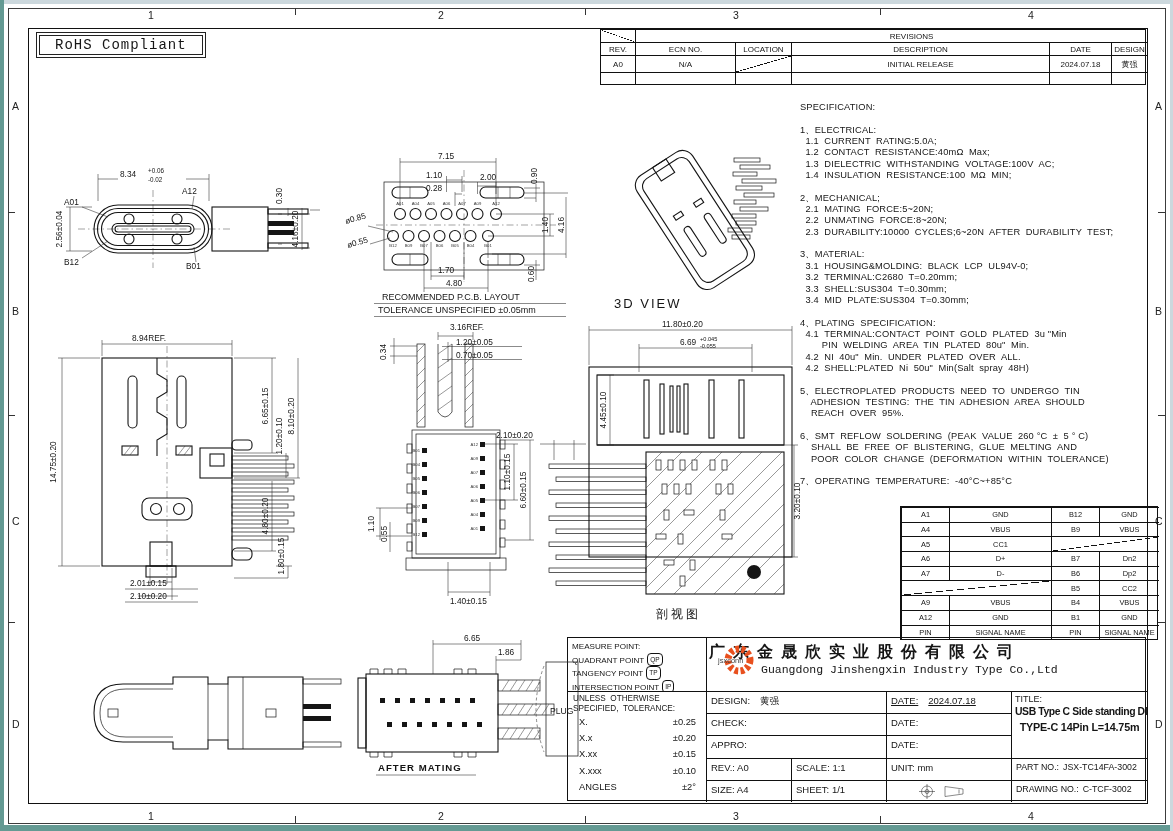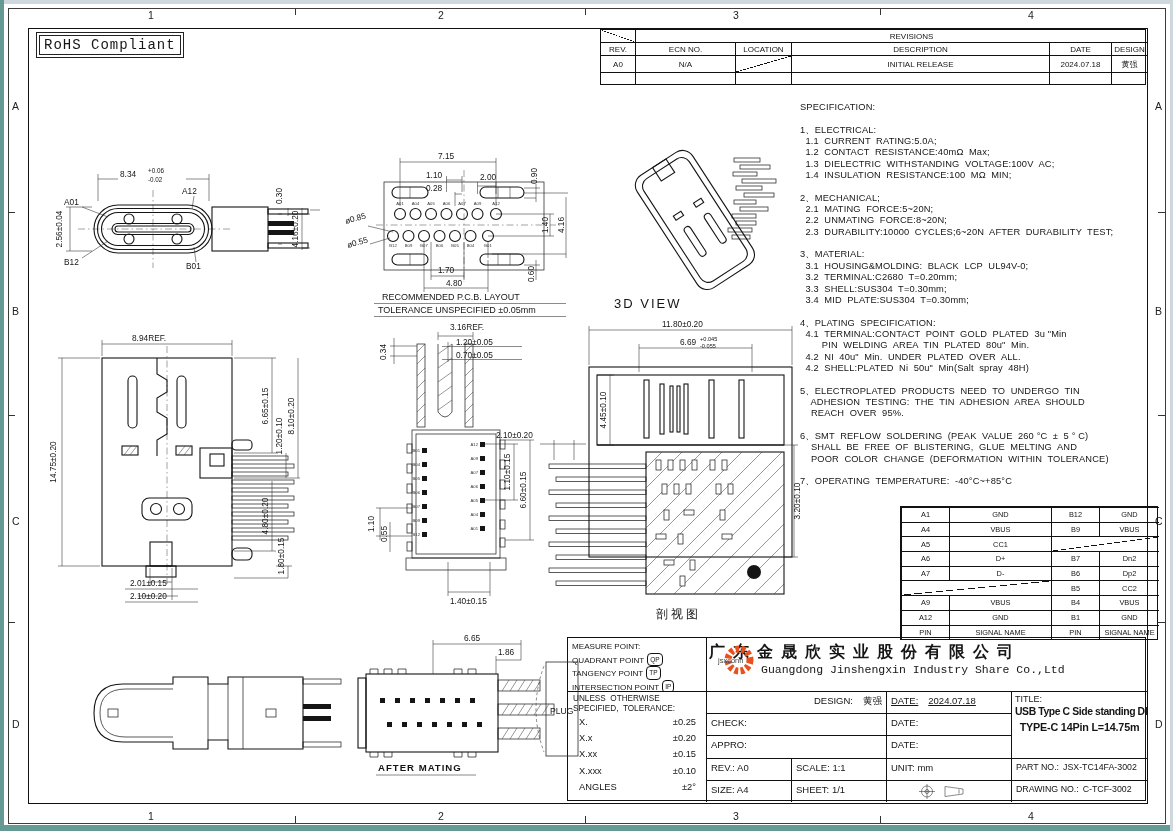--- a/index.html
+++ b/index.html
@@ -12,21 +12,21 @@
   .edge-t{left:0;top:0;width:1173px;height:4px;background:#ccd8dd;}
   .edge-r{left:1170px;top:0;width:3px;height:831px;background:#ccd8dd;}
   
   .outer-frame{left:8px;top:8px;width:1156px;height:814px;border:1px solid #3c3c3c;}
   .inner-frame{left:28px;top:28px;width:1118px;height:774px;border:1.7px solid #111;}
   .zone{font-size:10.5px;color:#222;}
   .ztv{width:1px;height:7px;background:#333;}
   .zth{width:7px;height:1px;background:#333;}
   
   .rohs{left:36px;top:32px;border:1.6px solid #222;padding:2px;}
-  .rohs-in{border:1px solid #222;padding:1px 4px;font-family:"Liberation Mono",monospace;
+  .rohs-in{border:1px solid #222;padding:1px 15px;font-family:"Liberation Mono",monospace;
            font-size:14px;letter-spacing:1px;}
   
   .rev-t{left:600px;top:29.3px;display:grid;width:546px;
          grid-template-columns:34px 100px 56px 258px 62px 36px;
          grid-template-rows:12px 13px 17px 12px;border:1.3px solid #111;box-sizing:border-box;}
   .rc{border-left:1px solid #111;border-top:1px solid #111;display:flex;align-items:center;
       justify-content:center;font-size:8px;overflow:hidden;white-space:nowrap;}
   .rc.first{border-left:none;} .rc.toprow{border-top:none;}
   .diag-b{background:linear-gradient(to top right,transparent 48.8%,#111 48.8%,#111 51.2%,transparent 51.2%);}
   .diag-f{background:linear-gradient(to bottom right,transparent 48.8%,#111 48.8%,#111 51.2%,transparent 51.2%);}
@@ -218,21 +218,21 @@
       <div><span>QUADRANT  POINT</span><span class="badge">QP</span></div>
       <div><span>TANGENCY  POINT</span><span class="badge">TP</span></div>
       <div><span>INTERSECTION  POINT</span><span class="badge">IP</span></div>
     </div>
     <div class="tbc noT" style="left:138px;top:0;width:441px;height:53px;padding:4px 2px;">
       <svg width="46" height="44" style="left:8px;top:4px;">
         <circle class="logo-gear" cx="24" cy="18" r="11" stroke-width="7" stroke-dasharray="3.6 2.4"></circle>
         <text x="3" y="21" style="font-size:7.5px;fill:#444;">jsxconn</text>
       </svg>
       <div class="co-cn">广东金晟欣实业股份有限公司</div>
-      <div class="co-en">Guangdong Jinshengxin Industry Share Co.,Ltd</div>
+      <div class="co-en">Guangdong Jinshengxin Industry Type Co.,Ltd</div>
     </div>
     <div class="tbc noL" style="left:0;top:53px;width:138px;height:111px;padding:2px 0 0 5px;">
       <div class="tolh">UNLESS  OTHERWISE
 SPECIFIED,  TOLERANCE:</div>
       <div class="tolrow">
           <span>X.</span>
           <span>±0.25</span>
         </div>
       <div class="tolrow">
           <span>X.x</span>
@@ -244,21 +244,21 @@
         </div>
       <div class="tolrow">
           <span>X.xxx</span>
           <span>±0.10</span>
         </div>
       <div class="tolrow">
           <span>ANGLES</span>
           <span>±2°</span>
         </div>
     </div>
-    <div class="tbc" style="left:138px;top:53px;width:180px;height:22px;text-align:right;"><span class="lbl">DESIGN:</span><span class="val">黄强</span></div>
+    <div class="tbc" style="left:138px;top:53px;width:180px;height:22px;"><span class="lbl">DESIGN:</span><span class="val">黄强</span></div>
     <div class="tbc" style="left:318px;top:53px;width:125px;height:22px;text-decoration:underline;"><span class="lbl">DATE:</span><span class="val">2024.07.18</span></div>
     <div class="tbc" style="left:138px;top:75px;width:180px;height:22px;"><span class="lbl">CHECK:</span></div>
     <div class="tbc" style="left:318px;top:75px;width:125px;height:22px;"><span class="lbl">DATE:</span></div>
     <div class="tbc" style="left:138px;top:97px;width:180px;height:23px;"><span class="lbl">APPRO:</span></div>
     <div class="tbc" style="left:318px;top:97px;width:125px;height:23px;"><span class="lbl">DATE:</span></div>
     <div class="tbc" style="left:443px;top:53px;width:136px;height:67px;padding:2px 3px;">
       <div style="font-size:9px;">TITLE:</div>
       <div class="ttl1">USB Type C Side standing DIP</div>
       <div class="ttl2">TYPE-C 14Pin  L=14.75m</div>
     </div>

